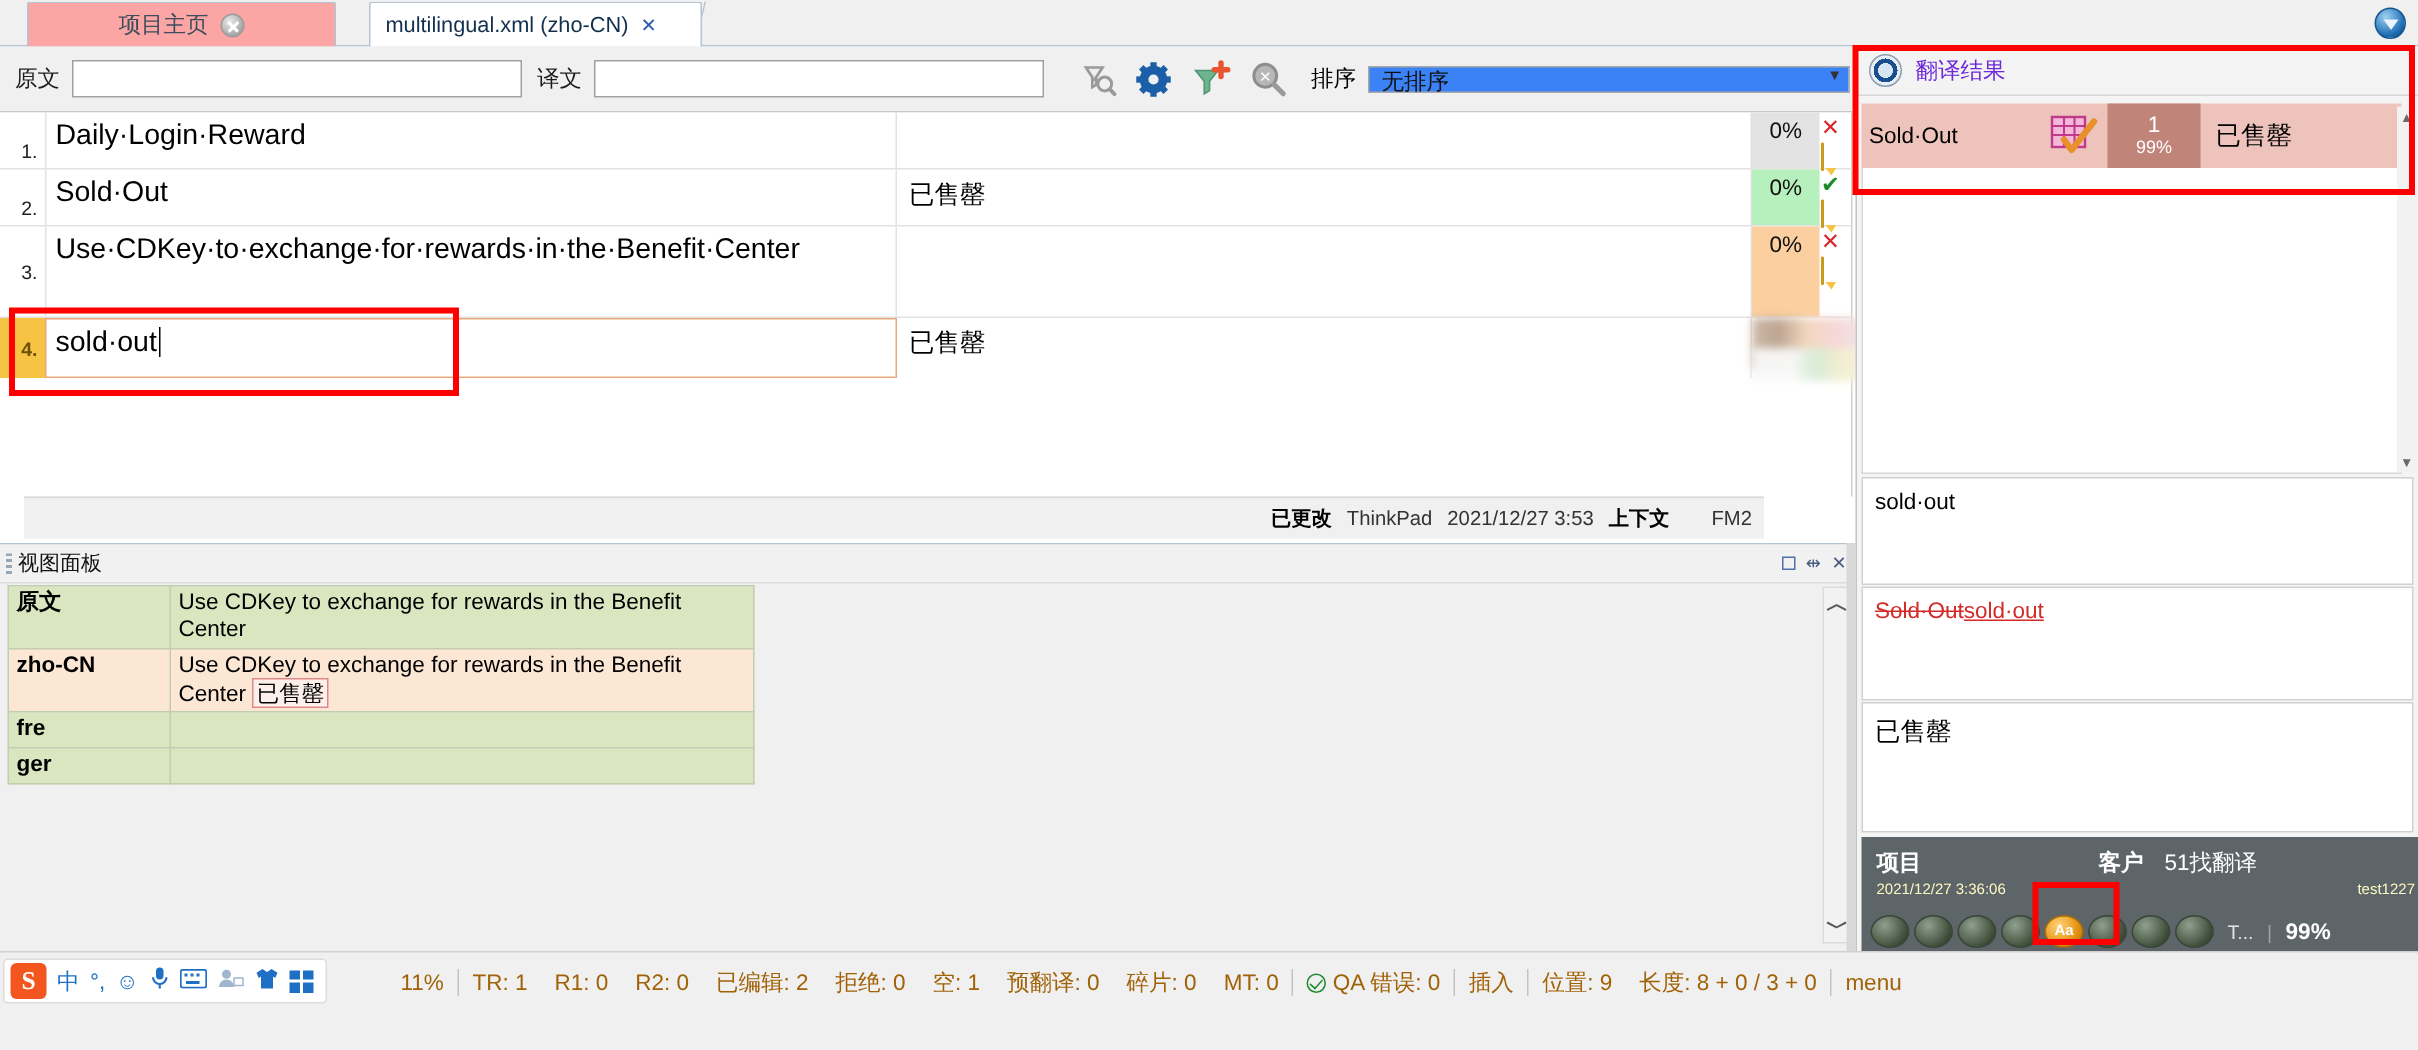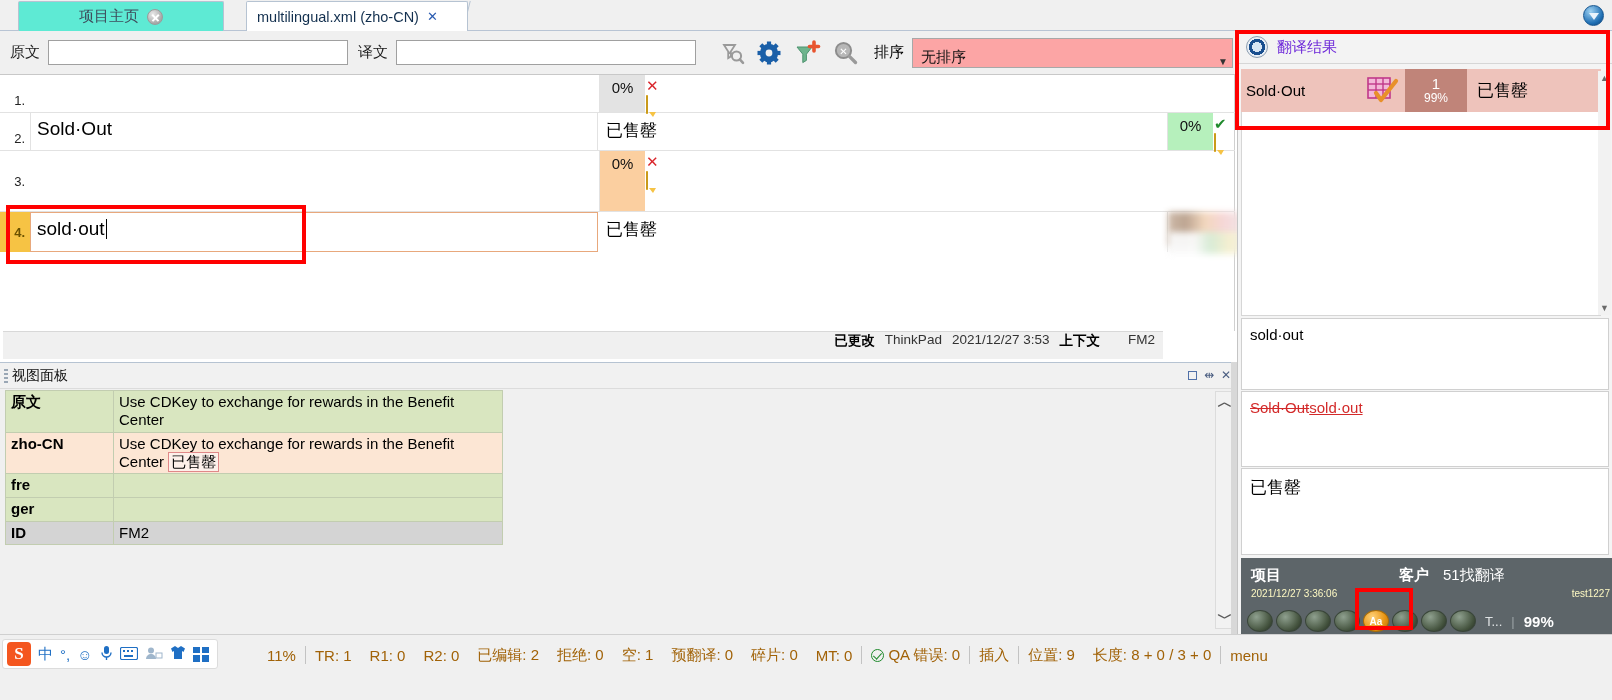--- a/index.html
+++ b/index.html
@@ -24,21 +24,21 @@
     position: absolute; top: 1px; height: 30px;
     display: flex; align-items: center; gap: 8px;
     padding: 0 10px;
     font-size: 15px;
     border: 1px solid #b6c3d2;
     border-bottom: none;
     border-radius: 2px 2px 0 0;
   }
   .tab.inactive {
     left: 18px; width: 206px;
-    background: #5eead4;
+    background: #fca5a5;
     color: #3e4d5c;
     justify-content: center;
   }
   .tab.active {
     left: 246px; width: 222px;
     background: #ffffff;
     color: #13304f;
     font-size: 14.5px;
     z-index: 4;
   }
@@ -86,23 +86,23 @@
     font-size: 13px; padding: 0 4px; outline: none;
   }
   .tb-input.src { width: 300px; }
   .tb-input.tgt { width: 300px; margin-right: 16px; }
   .tb-icon {
     width: 38px; height: 38px; display: flex; align-items: center;
     justify-content: center; cursor: pointer; flex: none;
   }
   .sort-label { font-size: 15px; margin: 0 8px 0 10px; }
   .sort-select {
-    flex: 1; height: 30px; margin-right: 2px;
-    background: #fca5a5; border: 1px solid #a8a8a8;
-    display: flex; align-items: flex-end; justify-content: space-between;
+    flex: 1; height: 18px; margin-right: 2px;
+    background: #3b82f6; border: 1px solid #a8a8a8;
+    display: flex; align-items: flex-start; justify-content: space-between;
     font-size: 15px; padding: 0 4px 0 8px; color: #111;
   }
   .sort-select .chev { font-size: 10px; color: #333; }
 
   
   .grid {
     position: absolute; left: 0; top: 75px; width: 1235px; height: 256px;
     background: #fff; border-right: 1px solid #d0d0d0;
   }
   .row { position: absolute; left: 0; width: 1235px; display: flex;
@@ -165,23 +165,23 @@
     filter: blur(3px); opacity: .95;
   }
   .blurblock2 {
     position: absolute; left: 1168px; top: 232px; width: 88px; height: 22px;
     background: linear-gradient(90deg,#f8f8f8 0%,#fafafa 30%,#d6ecd6 48%,#f6f0cf 70%,#eef1f4 100%);
     filter: blur(3px); opacity: .95;
   }
 
   
   .segstatus {
-    position: absolute; left: 3px; top: 331px; width: 1160px; height: 28px;
+    position: absolute; left: 16px; top: 331px; width: 1160px; height: 28px;
     background: #f0f0f0; border-top: 1px solid #d8d8d8;
-    display: flex; justify-content: flex-end;
+    display: flex; align-items: center; justify-content: flex-end;
     gap: 10px; padding-right: 8px; font-size: 13.5px; color: #333;
   }
   .segstatus .b { font-weight: bold; color: #000; }
 
   
   .viewpanel {
     position: absolute; left: 0; top: 362px; width: 1237px; height: 272px;
     background: #f0f0f0; border-top: 1px solid #b6c3d2;
   }
   .vp-head {
@@ -451,20 +451,21 @@
     <div class="sort-select">
       <span>无排序</span>
       <span class="chev">▼</span>
     </div>
   </div>
 
   <div class="grid">
 
     <div class="row" style="top:0px;height:38px;">
       <div class="c-num">1.</div>
+      <div class="c-src">Daily·Login·Reward</div>
       <div class="c-tgt"></div>
       <div class="c-pct pct-grey">0%</div>
       <div class="c-marks">
         <span class="mk x">✕</span>
         <span class="mk bubble"><span class="bub"></span></span>
       </div>
     </div>
 
     <div class="row" style="top:38px;height:38px;">
       <div class="c-num">2.</div>
@@ -472,20 +473,21 @@
       <div class="c-tgt" style="font-family:'DejaVu Sans',sans-serif">已售罄</div>
       <div class="c-pct pct-green">0%</div>
       <div class="c-marks">
         <span class="mk v">✔</span>
         <span class="mk bubble"><span class="bub"></span></span>
       </div>
     </div>
 
     <div class="row" style="top:76px;height:61px;">
       <div class="c-num" style="align-items:center;padding-bottom:0">3.</div>
+      <div class="c-src" style="overflow:visible">Use·CDKey·to·exchange·for·rewards·in·the·Benefit·Center</div>
       <div class="c-tgt"></div>
       <div class="c-pct pct-orange">0%</div>
       <div class="c-marks">
         <span class="mk x">✕</span>
         <span class="mk bubble"><span class="bub"></span></span>
       </div>
     </div>
 
     <div class="row row-edit" style="top:137px;height:40px;border-bottom:none;">
       <div class="c-num" style="align-items:center;padding-bottom:0;">4.</div>
@@ -528,24 +530,20 @@
         <td class="k">zho-CN</td>
         <td><span>Use CDKey to exchange for rewards in the Benefit Center</span> <span class="hi-zh">已售罄</span></td>
       </tr>
       <tr class="vp-row-empty">
         <td class="k">fre</td>
         <td></td>
       </tr>
       <tr class="vp-row-empty">
         <td class="k">ger</td>
         <td></td>
-      </tr>
-      <tr class="vp-row-id">
-        <td class="k">ID</td>
-        <td>FM2</td>
       </tr>
     </tbody>
       </table>
 
     <div class="vp-scroll">
       <div class="arr up">︿</div>
       <div class="arr dn">﹀</div>
     </div>
   </div>
   <div class="sep-v"></div>

